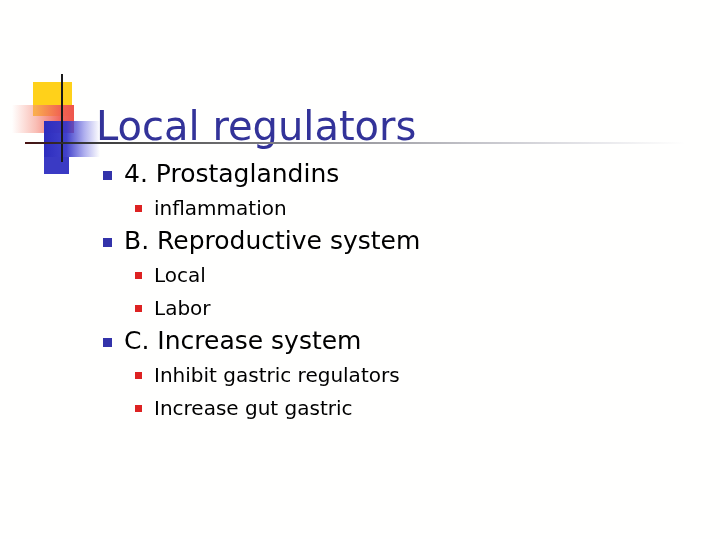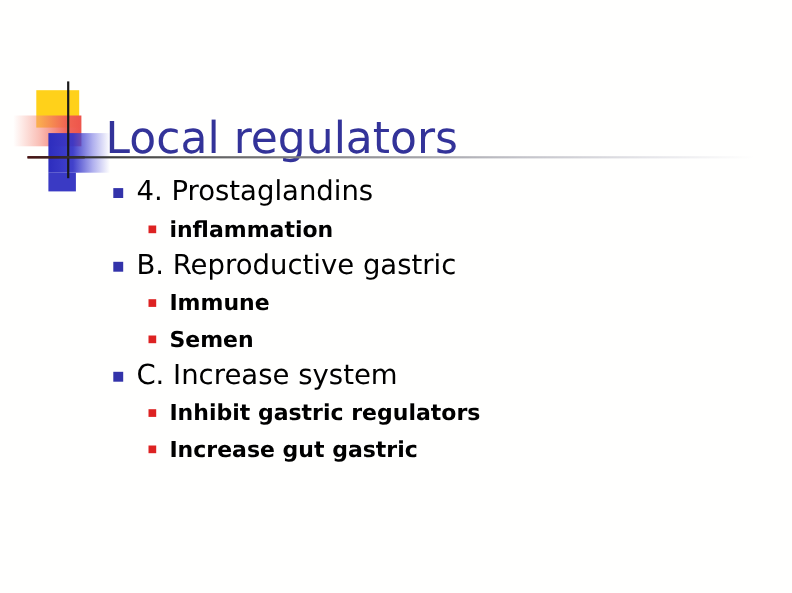--- a/index.html
+++ b/index.html
@@ -171,21 +171,20 @@
     left: 124px;
     top: 0px;
     font-size: 25px;
     line-height: 32px;
   }
   .level-2 > .bullet-text {
     left: 154px;
     top: 2px;
     font-size: 20px;
     line-height: 28px;
-    font-weight: bold;
   }
 </style>
 </head>
 <body>
 
 <div id="slide">
 
   <div id="slide-logo">
     <span class="logo-yellow"></span>
     <span class="logo-red"></span>
@@ -203,29 +202,29 @@
       <div class="bullet-row level-1">
         <span class="bullet-marker"></span>
         <span class="bullet-text">4. Prostaglandins</span>
       </div>
       <div class="bullet-row level-2">
         <span class="bullet-marker"></span>
         <span class="bullet-text">inflammation</span>
       </div>
       <div class="bullet-row level-1">
         <span class="bullet-marker"></span>
-        <span class="bullet-text">B. Reproductive gastric</span>
-      </div>
-      <div class="bullet-row level-2">
-        <span class="bullet-marker"></span>
-        <span class="bullet-text">Immune</span>
-      </div>
-      <div class="bullet-row level-2">
-        <span class="bullet-marker"></span>
-        <span class="bullet-text">Semen</span>
+        <span class="bullet-text">B. Reproductive system</span>
+      </div>
+      <div class="bullet-row level-2">
+        <span class="bullet-marker"></span>
+        <span class="bullet-text">Local</span>
+      </div>
+      <div class="bullet-row level-2">
+        <span class="bullet-marker"></span>
+        <span class="bullet-text">Labor</span>
       </div>
       <div class="bullet-row level-1">
         <span class="bullet-marker"></span>
         <span class="bullet-text">C. Increase system</span>
       </div>
       <div class="bullet-row level-2">
         <span class="bullet-marker"></span>
         <span class="bullet-text">Inhibit gastric regulators</span>
       </div>
       <div class="bullet-row level-2">

